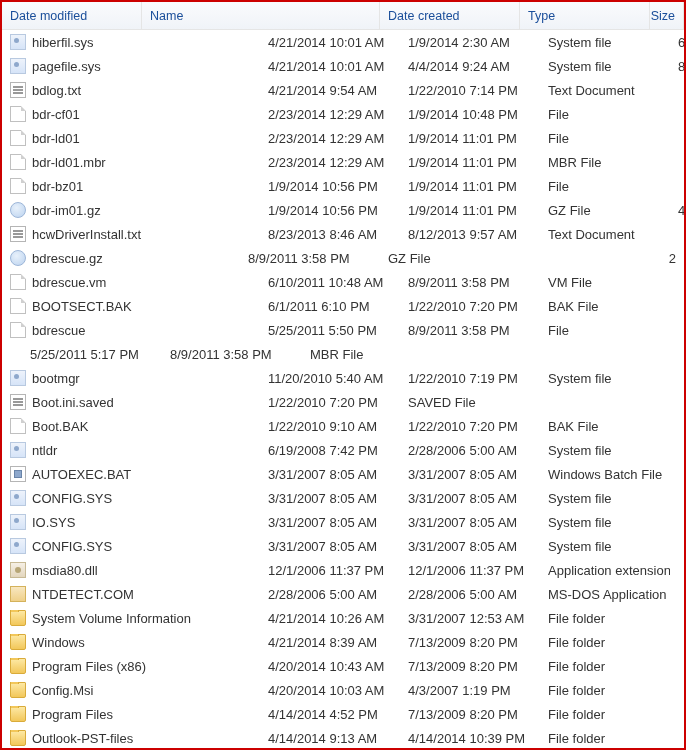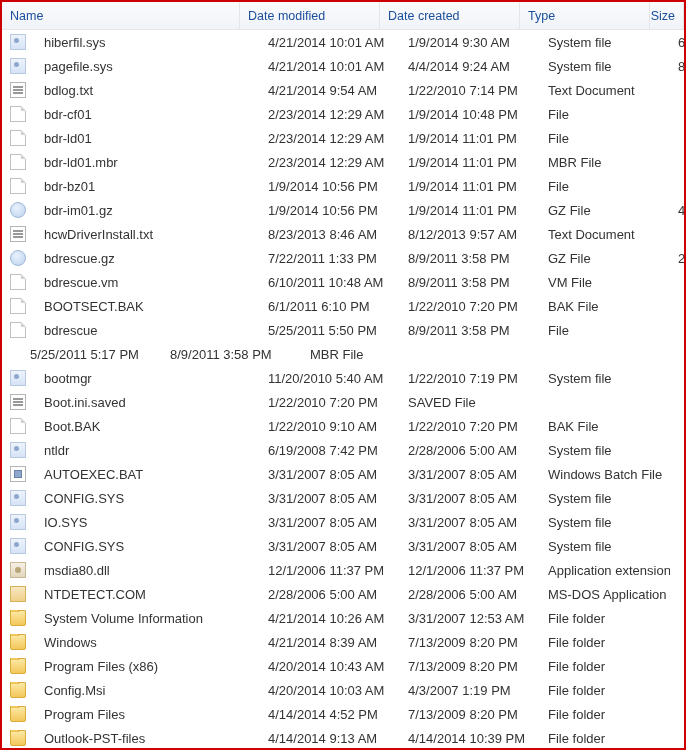--- a/index.html
+++ b/index.html
@@ -43,21 +43,21 @@
   align-items: center;
   color: #333;
   font-size: 13px;
 }
 .row .cell {
   padding: 0 8px;
   overflow: hidden;
   white-space: nowrap;
   text-overflow: clip;
 }
-.cell-name { flex: 0 0 238px; display: flex; align-items: center; gap: 18px; padding-left: 36px;}
+.cell-name { flex: 0 0 238px; display: flex; align-items: center; gap: 6px; padding-left: 36px;}
 .cell-mod  { flex: 0 0 140px; margin-left: 20px; }
 .cell-cre  { flex: 0 0 140px; }
 .cell-type { flex: 0 0 130px; }
 .cell-size { flex: 1 1 auto; text-align: right; }
 .icon {
   width: 16px; height: 16px; flex: 0 0 16px;
   display: inline-block;
 }
 
 .icon-sys {
@@ -119,35 +119,35 @@
 }
 .icon-com {
   background: linear-gradient(#f8e7c0,#efd089);
   border:1px solid #d4b25b;
 }
 </style>
 </head>
 <body>
 
 <div class="header">
+  <div class="col col-mod">Date modified</div>
   <div class="col col-name">Name</div>
-  <div class="col col-mod">Date modified</div>
   <div class="col col-cre">Date created</div>
   <div class="col col-type">Type</div>
   <div class="col col-size">Size</div>
 </div>
 
 <div class="rows" id="rows">
     <div class="row">
       <div class="cell cell-name">
         <span class="icon icon-sys"></span>
         <span>hiberfil.sys</span>
       </div>
       <div class="cell cell-mod">4/21/2014 10:01 AM</div>
-      <div class="cell cell-cre">1/9/2014 9:30 AM</div>
+      <div class="cell cell-cre">1/9/2014 2:30 AM</div>
       <div class="cell cell-type">System file</div>
       <div class="cell cell-size">6,2</div>
     </div>
     <div class="row">
       <div class="cell cell-name">
         <span class="icon icon-sys"></span>
         <span>pagefile.sys</span>
       </div>
       <div class="cell cell-mod">4/21/2014 10:01 AM</div>
       <div class="cell cell-cre">4/4/2014 9:24 AM</div>
@@ -222,21 +222,20 @@
       <div class="cell cell-mod">8/23/2013 8:46 AM</div>
       <div class="cell cell-cre">8/12/2013 9:57 AM</div>
       <div class="cell cell-type">Text Document</div>
       <div class="cell cell-size"></div>
     </div>
     <div class="row">
       <div class="cell cell-name">
         <span class="icon icon-gz"></span>
         <span>bdrescue.gz</span>
       </div>
-      <div class="cell cell-mod">7/22/2011 1:33 PM</div>
       <div class="cell cell-cre">8/9/2011 3:58 PM</div>
       <div class="cell cell-type">GZ File</div>
       <div class="cell cell-size">2</div>
     </div>
     <div class="row">
       <div class="cell cell-name">
         <span class="icon icon-file"></span>
         <span>bdrescue.vm</span>
       </div>
       <div class="cell cell-mod">6/10/2011 10:48 AM</div>

